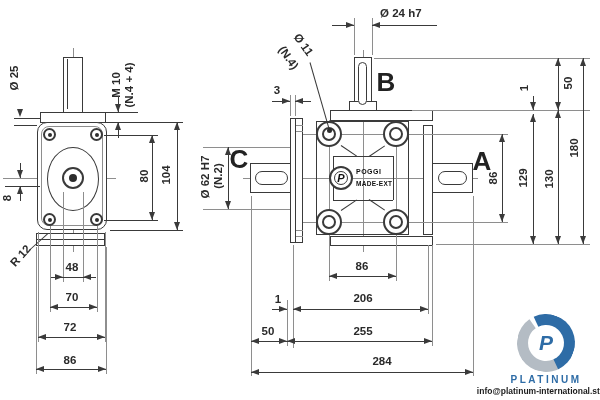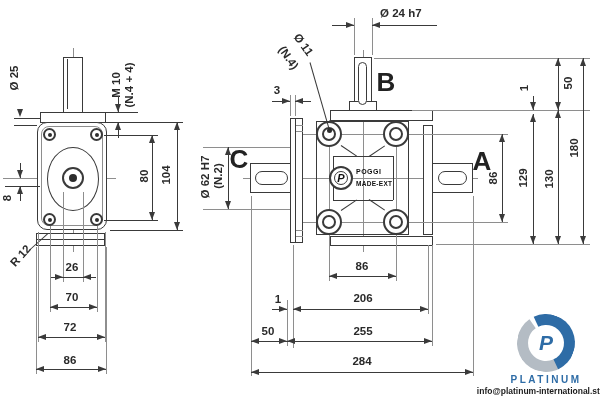--- a/index.html
+++ b/index.html
@@ -97,21 +97,21 @@
   <span class="lbl r270" style="left:167px;top:175px;">104</span>
 
   <span class="lbl rm48" style="left:21px;top:256px;">R 12</span>
   <div class="ln h rot" style="left:29px;top:250px;width:25px;transform:rotate(-42deg);"></div>
 
   <div class="ln v lt" style="left:63px;top:192px;height:90px;"></div>
   <div class="ln v lt" style="left:83px;top:192px;height:90px;"></div>
   <div class="ln h" style="left:50px;top:277px;width:46px;"></div>
   <div class="ar aR" style="left:55px;top:274px;"></div>
   <div class="ar aL" style="left:83px;top:274px;"></div>
-  <span class="lbl" style="left:72px;top:268px;">26</span>
+  <span class="lbl" style="left:72px;top:268px;">48</span>
 
   <div class="ln v lt" style="left:50px;top:226px;height:86px;"></div>
   <div class="ln v lt" style="left:97px;top:226px;height:86px;"></div>
   <div class="ln h" style="left:50px;top:307px;width:47px;"></div>
   <div class="ar aL" style="left:50px;top:304px;"></div>
   <div class="ar aR" style="left:89px;top:304px;"></div>
   <span class="lbl" style="left:72px;top:298px;">70</span>
 
   <div class="ln v lt" style="left:38px;top:232px;height:110px;"></div>
   <div class="ln v lt" style="left:105px;top:232px;height:110px;"></div>
@@ -270,21 +270,21 @@
   <div class="ar aR" style="left:279px;top:338px;"></div>
   <span class="lbl" style="left:268px;top:332px;">50</span>
   <div class="ln h" style="left:287px;top:341px;width:145px;"></div>
   <div class="ar aL" style="left:287px;top:338px;"></div>
   <div class="ar aR" style="left:424px;top:338px;"></div>
   <span class="lbl" style="left:363px;top:332px;">255</span>
 
   <div class="ln h" style="left:251px;top:372px;width:222px;"></div>
   <div class="ar aL" style="left:251px;top:369px;"></div>
   <div class="ar aR" style="left:465px;top:369px;"></div>
-  <span class="lbl" style="left:362px;top:362px;">284</span>
+  <span class="lbl" style="left:382px;top:362px;">284</span>
 
   <div class="wm-arc" style="left:517px;top:314px;border-top-color:#b4bcc4;border-left-color:#b4bcc4;transform:rotate(-80deg);"></div>
   <div class="wm-arc" style="left:517px;top:314px;border-top-color:#2e6ca6;border-right-color:#2e6ca6;transform:rotate(20deg);"></div>
   <div class="box circ" style="left:531px;top:328px;width:30px;height:30px;border:none;background:#fff;"></div>
   <span class="wm-p" style="left:546px;top:343px;">P</span>
   <span class="wm-brand" style="left:546px;top:379px;">PLATINUM</span>
   <span class="wm-mail" style="left:545px;top:391px;">info@platinum-international.store</span>
 
 </div>
 

